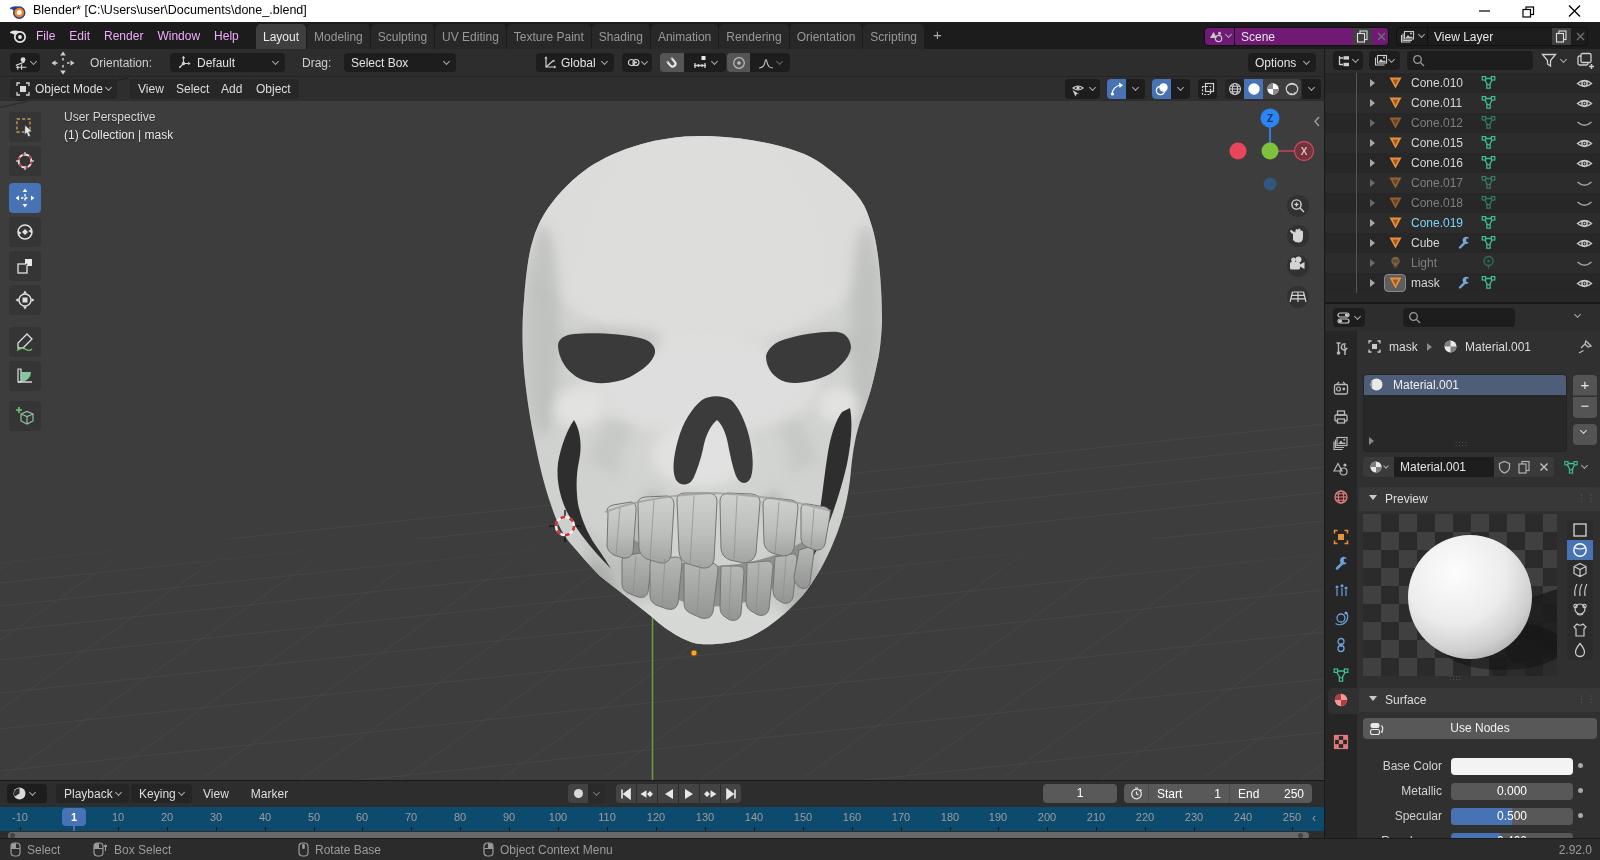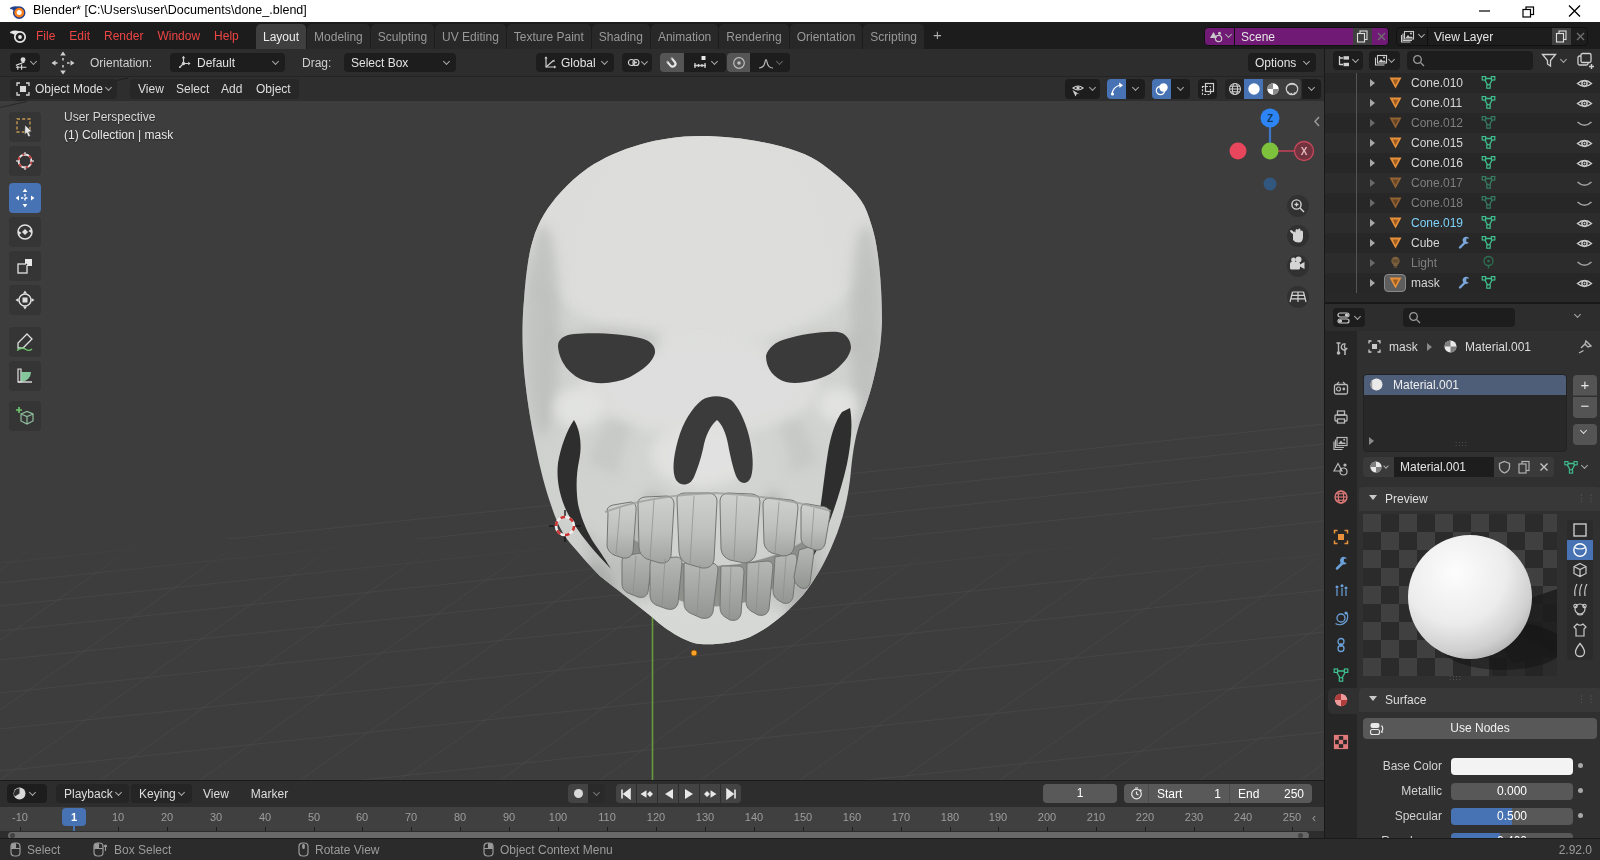--- a/index.html
+++ b/index.html
@@ -8,21 +8,21 @@
   .abs { position:absolute; }
   #stage { position:relative; width:1600px; height:860px; }
   .txt { color:#d4d4d4; font-size:12px; white-space:nowrap; }
   .row { display:flex; align-items:center; }
   .chvs { width:5px; height:5px; border-right:1.4px solid #aaa; border-bottom:1.4px solid #aaa;
     transform:rotate(45deg); display:inline-block; margin-top:-3px; }
   
   #titlebar { left:0; top:0; width:1600px; height:22px; background:#ffffff; color:#000; }
   
   #menubar { left:0; top:22px; width:1600px; height:27px; background:#1c1c1c; }
-  .menuitem { color:#ef4444; font-size:12px; padding:0 7px; height:27px; display:flex; align-items:center; }
+  .menuitem { color:#f0abfc; font-size:12px; padding:0 7px; height:27px; display:flex; align-items:center; }
   .wtab { height:25px; margin-top:2px; display:flex; align-items:center; padding:0 7px;
     background:#282828; color:#989898; font-size:12px; border-radius:5px 5px 0 0; border-right:1px solid #1c1c1c;}
   .wtab.active { background:#3f3f3f; color:#ececec; }
   
   #toolrow { left:0; top:49px; width:1324px; height:28px; background:#2d2d2d; border-bottom:1px solid #242424;}
   
   #vphead { left:0; top:77px; width:1324px; height:24px; background:#2e2e2e; }
   .hbtn { background:#272727; border-radius:4px; height:20px; display:flex; align-items:center;
     padding:0 8px; color:#dedede; font-size:12px; }
   .dd { background:#1d1d1d; border-radius:4px; height:19px; display:flex; align-items:center;
@@ -685,21 +685,21 @@
             <span>1</span>
         </div>
         <div style="width:83px;height:19px;background:#595959;border-radius:0 4px 4px 0;color:#fff;font-size:12px;display:flex;align-items:center;padding:0 8px;border-left:1px solid #4c4c4c">
           <span>End</span>
             <span style="flex:1"></span>
             <span>250</span>
         </div>
       </div>
     </div>
 
-    <div class="abs" style="left:0;top:26px;width:1324px;height:24px;background:#404040;overflow:hidden">
+    <div class="abs" style="left:0;top:26px;width:1324px;height:24px;background:#0c4a6e;overflow:hidden">
       <div id="ruler">
       <span class="rnum" style="left:20px">-10</span>
       <span class="rtick" style="left:20px"></span>
       <span class="rnum" style="left:118px">10</span>
       <span class="rtick" style="left:118px"></span>
       <span class="rnum" style="left:167px">20</span>
       <span class="rtick" style="left:167px"></span>
       <span class="rnum" style="left:216px">30</span>
       <span class="rtick" style="left:216px"></span>
       <span class="rnum" style="left:265px">40</span>
@@ -1329,21 +1329,21 @@
           <path d="M1.6,1.8 L5,1.2 L5,6 L1.2,6 Z" fill="#9b9b9b"></path>
           <path d="M12.5,3 L12.5,9 M12.5,3 L11,4.5 M12.5,3 L14,4.5" stroke="#9b9b9b" stroke-width="1.1" fill="none"></path>
         </svg>
         <span>Box Select</span>
       </div>
     <div class="row abs" style="left:298px;top:3px">
         <svg width="11" height="15" viewBox="0 0 11 15" style="margin-right:6px">
           <rect x="1" y="1" width="9" height="13" rx="3.5" fill="none" stroke="#9b9b9b" stroke-width="1.2"></rect>
           <rect x="4.2" y="2" width="2.6" height="5" rx="1.3" fill="#9b9b9b"></rect>
         </svg>
-        <span>Rotate View</span>
+        <span>Rotate Base</span>
       </div>
     <div class="row abs" style="left:483px;top:3px">
         <svg width="11" height="15" viewBox="0 0 11 15" style="margin-right:6px">
           <rect x="1" y="1" width="9" height="13" rx="3.5" fill="none" stroke="#9b9b9b" stroke-width="1.2"></rect>
           <path d="M1,6.5 L10,6.5 M5.5,1 L5.5,6.5" stroke="#9b9b9b" stroke-width="1.1"></path>
           <path d="M9.4,1.8 L6,1.2 L6,6 L9.8,6 Z" fill="#9b9b9b"></path>
         </svg>
         <span>Object Context Menu</span>
       </div>
     <div class="abs" style="right:8px;top:4px;color:#9b9b9b">2.92.0</div>

